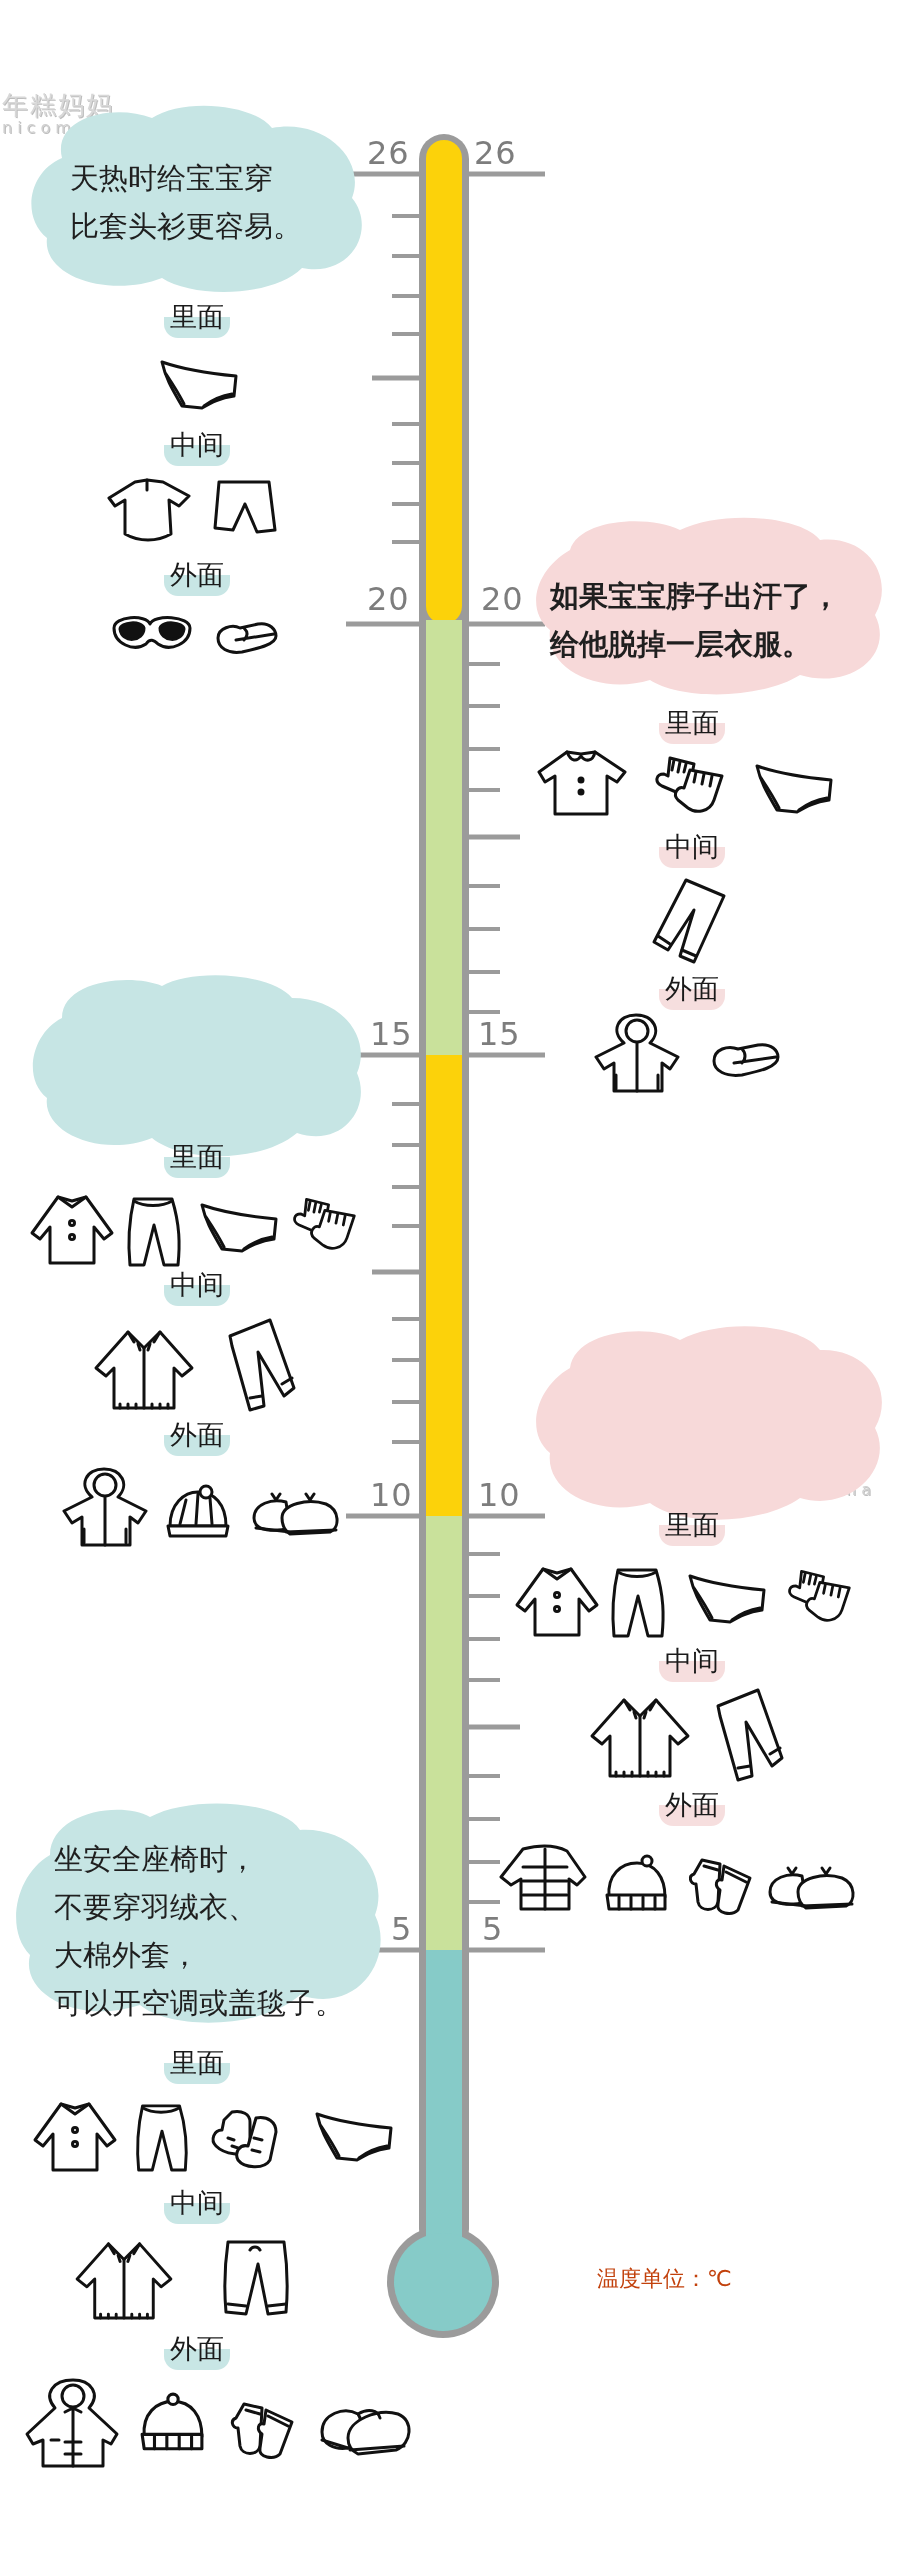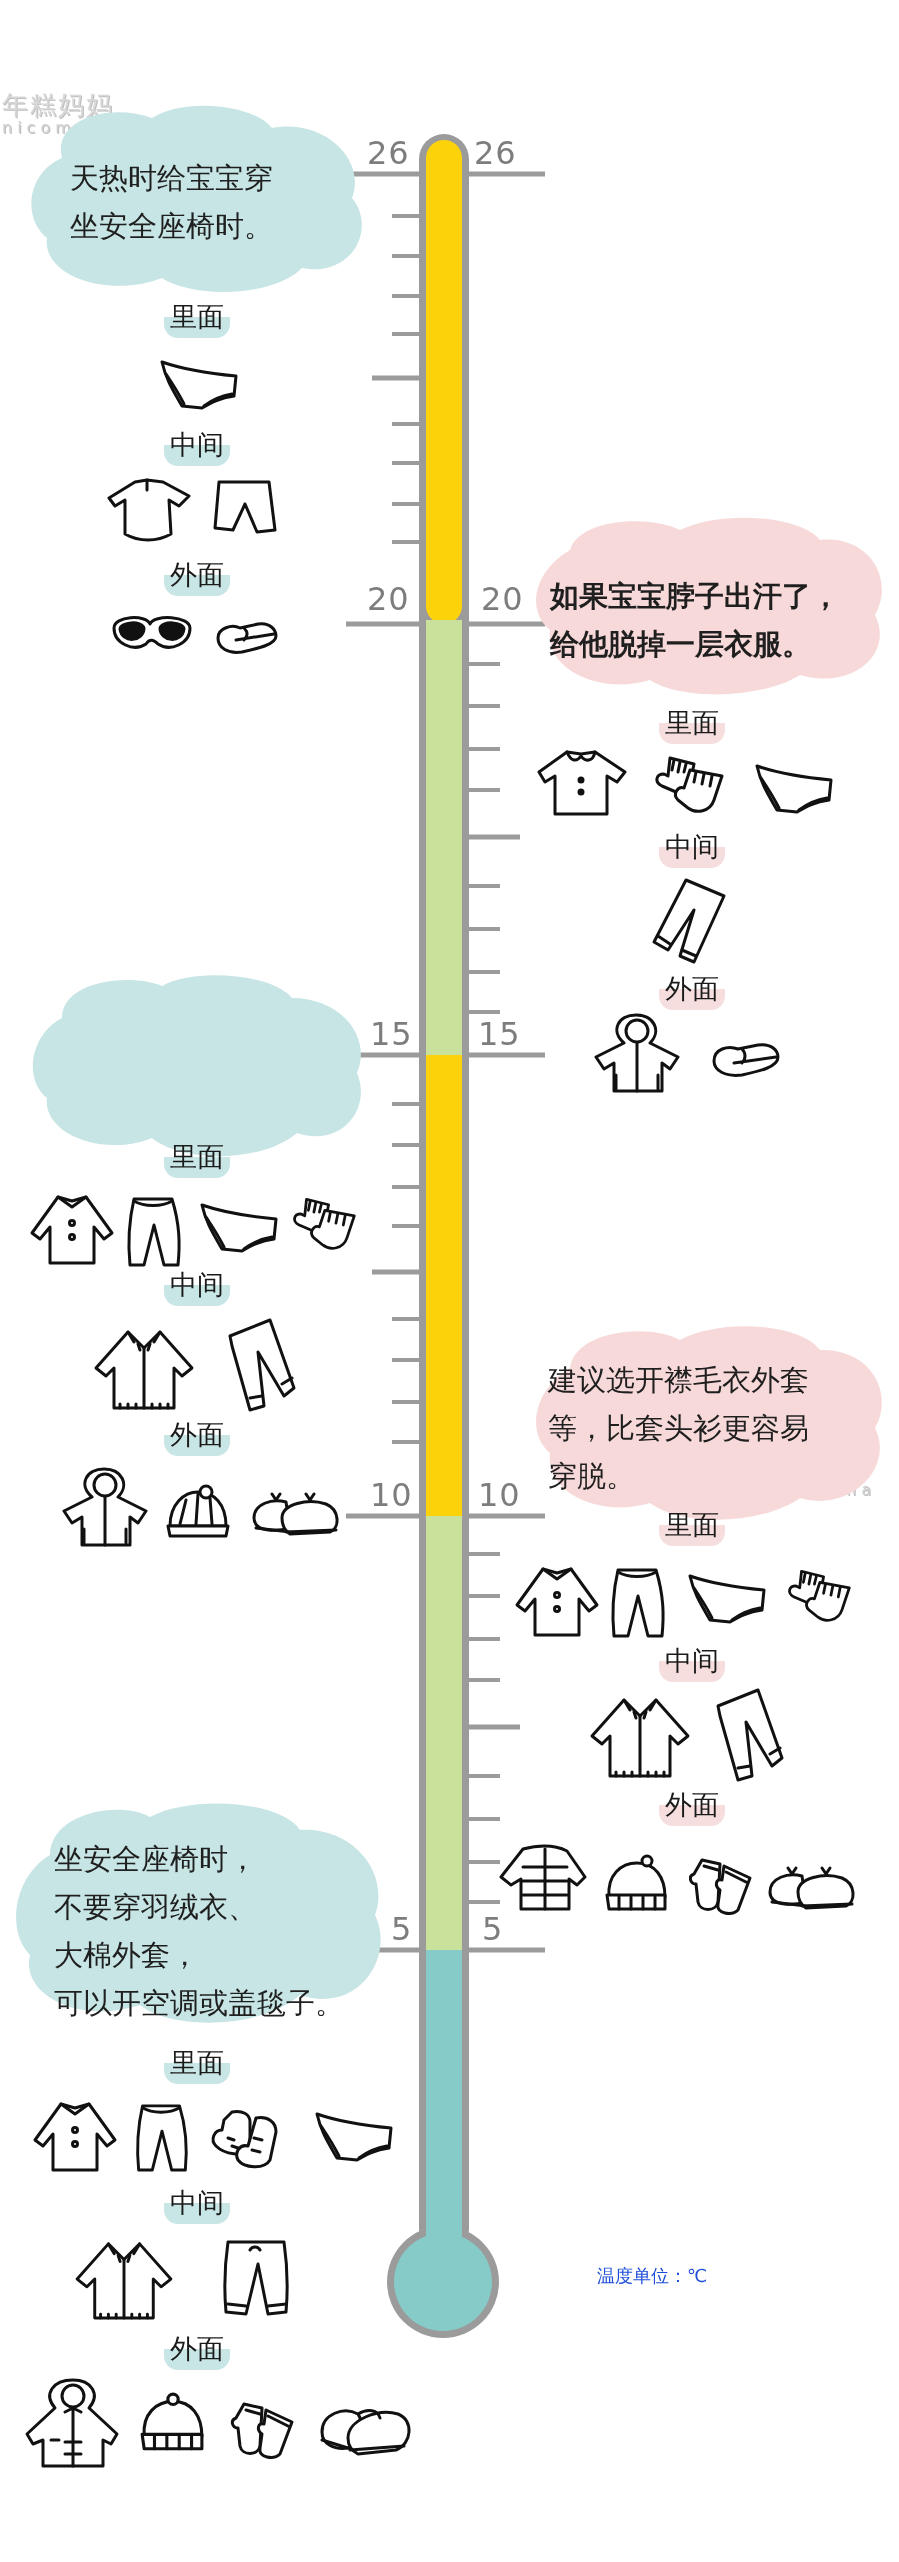--- a/index.html
+++ b/index.html
@@ -14,21 +14,21 @@
   .cloud .txt { position:absolute; font-size:29px; line-height:48px; color:#1f1f1f; white-space:pre; }
   .layer-label { position:absolute; font-size:27px; padding:0 6px 4px 6px; border-radius:14px; line-height:34px; color:#1a1a1a; }
   .layer-label.blue { background:linear-gradient(to bottom, rgba(255,255,255,0) 45%, #c8e6e5 45%); }
   .layer-label.pink { background:linear-gradient(to bottom, rgba(255,255,255,0) 45%, #f6dede 45%); }
   .icon { position:absolute; }
   .icon svg { width:100%; height:100%; overflow:visible; }
   .icon svg * { fill:#fff; stroke:#111; stroke-width:3; stroke-linejoin:round; stroke-linecap:round; }
   .icon svg .dark { fill:#111; }
   .icon svg .none { fill:none; }
   .num { position:absolute; font-size:32px; color:#7d7d7d; font-family:"DejaVu Sans",sans-serif; letter-spacing:1px; }
-  .unit { position:absolute; font-size:18px; color:#1d4ed8; }
+  .unit { position:absolute; font-size:22px; color:#c2410c; }
 </style>
 </head>
 <body>
 
 <div class="watermark" style="left:2px;top:92px;">
   <span>年糕妈妈</span>
   <span class="en">nicomama</span>
 </div>
 <div class="watermark" style="left:752px;top:1454px;">
   <span>年糕妈妈</span>
@@ -115,21 +115,21 @@
 <span class="num" style="left:391px;top:1910px;">5</span>
 <span class="num" style="left:482px;top:1910px;">5</span>
 
 <span class="unit" style="left:597px;top:2264px;">温度单位：℃</span>
 
 <div class="cloud" style="left:22px;top:98px;width:350px;height:200px;">
   <svg width="350" height="200" viewBox="0 0 350 200">
       <path fill="#c6e5e4" d="M40,60 C30,20 90,5 130,20 C160,0 230,5 250,30 C300,20 345,60 330,100 C355,130 330,180 280,170 C250,200 170,200 140,180 C90,200 20,180 25,140 C0,120 5,75 40,60 Z"></path>
     </svg>
   <div class="txt" style="left:48px;top:56px;">天热时给宝宝穿
-坐安全座椅时。</div>
+比套头衫更容易。</div>
 </div>
 <div class="layer-label blue" style="left:164px;top:300px;">里面</div>
 <div class="icon" style="left:160px;top:360px;width:78px;height:50px;">
   <svg viewBox="0 0 78 50">
       <path d="M2,2 C25,10 55,14 76,16 L74,36 C60,38 52,42 42,48 L22,46 C14,32 6,20 2,2 Z"></path>
       <path class="none" d="M6,14 C14,26 20,36 24,44 M72,34 C60,36 52,40 44,46"></path>
     </svg>
 </div>
 <div class="layer-label blue" style="left:164px;top:428px;">中间</div>
 <div class="icon" style="left:107px;top:478px;width:84px;height:64px;">
@@ -275,23 +275,20 @@
       <path d="M4,30 C4,16 22,10 36,14 L40,40 C26,44 4,44 4,30 Z"></path>
       <path d="M32,30 C32,16 58,10 76,16 C90,22 90,40 80,44 L40,46 C34,42 32,36 32,30 Z"></path>
       <path class="none" d="M22,6 L26,12 L30,6 M56,6 L60,12 L64,6 M6,40 L40,44 M36,44 L86,42"></path>
     </svg>
 </div>
 
 <div class="cloud" style="left:530px;top:1318px;width:360px;height:210px;">
   <svg width="360" height="210" viewBox="0 0 360 210">
       <path fill="#f7d9d9" d="M40,50 C45,12 120,5 150,22 C190,0 270,5 290,32 C340,30 365,75 345,110 C365,150 320,195 270,180 C230,208 150,208 120,185 C70,200 15,175 20,135 C-5,115 5,70 40,50 Z"></path>
     </svg>
-  <div class="txt" style="left:18px;top:38px;">建议选开襟毛衣外套
-等，比套头衫更容易
-穿脱。</div>
 </div>
 <div class="layer-label pink" style="left:659px;top:1508px;">里面</div>
 <div class="icon" style="left:515px;top:1565px;width:84px;height:72px;">
   <svg viewBox="0 0 84 72">
       <path d="M28,4 L42,8 L56,4 L82,40 L74,46 L64,34 L64,70 L20,70 L20,34 L10,46 L2,40 Z"></path>
       <path class="none" d="M28,4 L42,14 L56,4"></path>
       <circle class="none" cx="42" cy="30" r="2.5"></circle>
       <circle class="none" cx="42" cy="44" r="2.5"></circle>
     </svg>
 </div>

